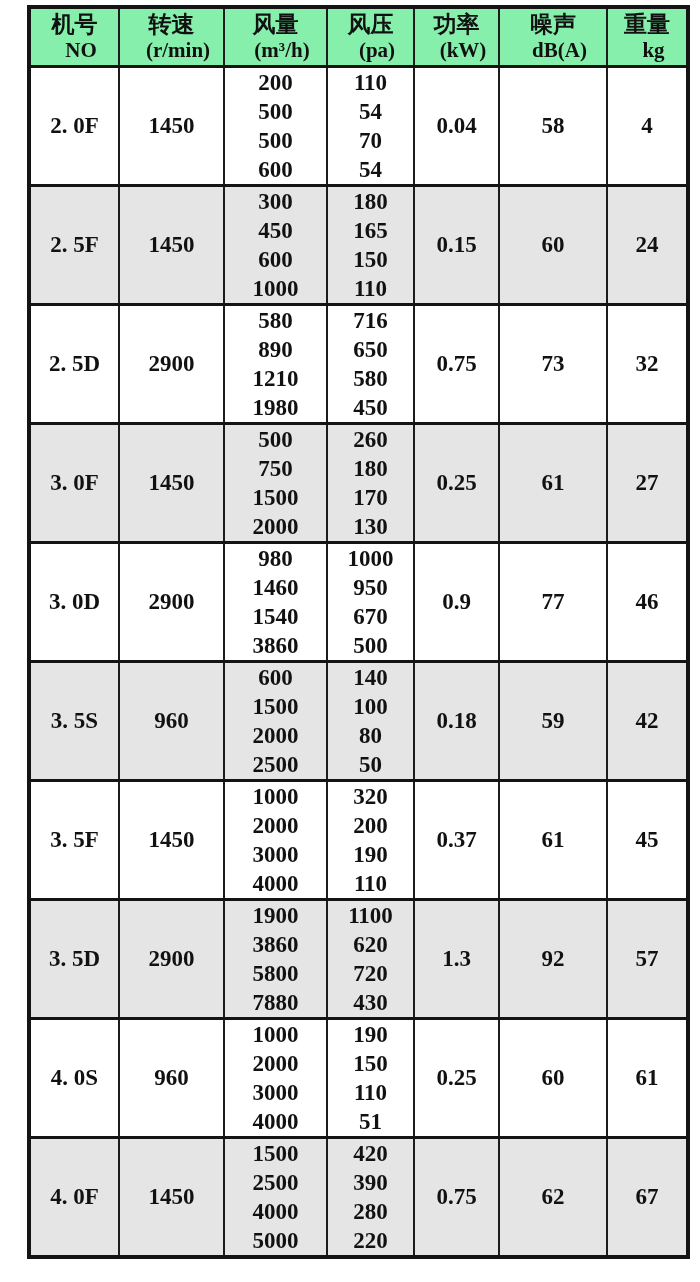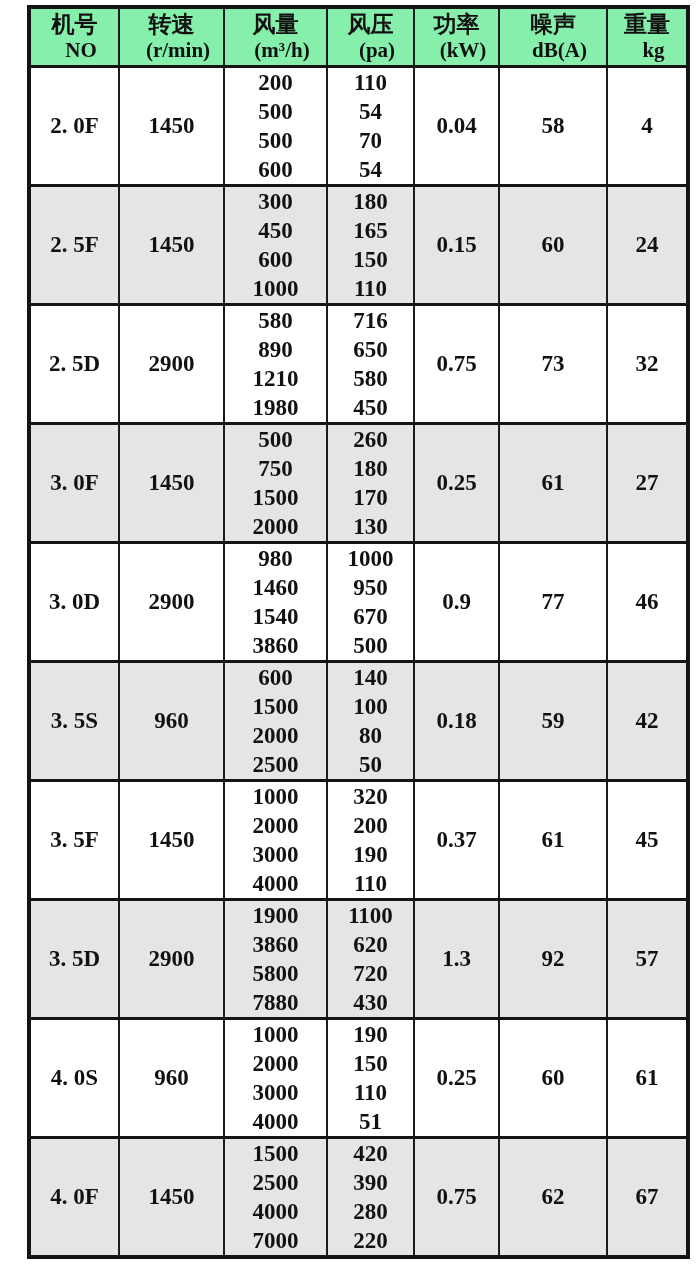--- a/index.html
+++ b/index.html
@@ -279,21 +279,21 @@
           <td>60</td>
           <td>61</td>
         </tr>
         <tr class="shaded">
           <td>4. 0F</td>
           <td>1450</td>
           <td>
             <div class="vline">1500</div>
             <div class="vline">2500</div>
             <div class="vline">4000</div>
-            <div class="vline">7000</div>
+            <div class="vline">5000</div>
           </td>
           <td>
             <div class="vline">420</div>
             <div class="vline">390</div>
             <div class="vline">280</div>
             <div class="vline">220</div>
           </td>
           <td>0.75</td>
           <td>62</td>
           <td>67</td>

